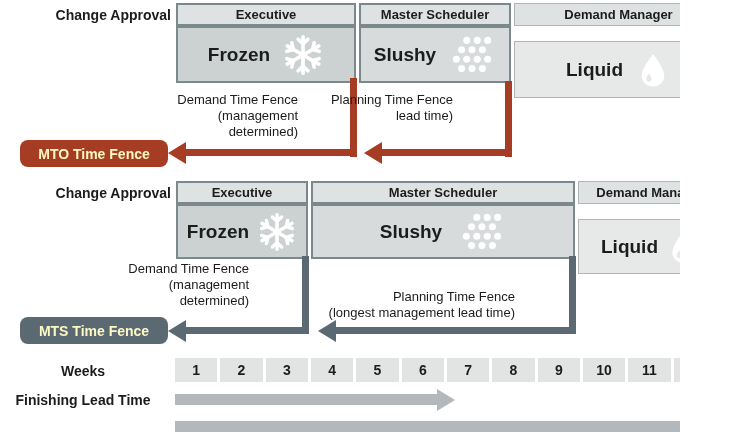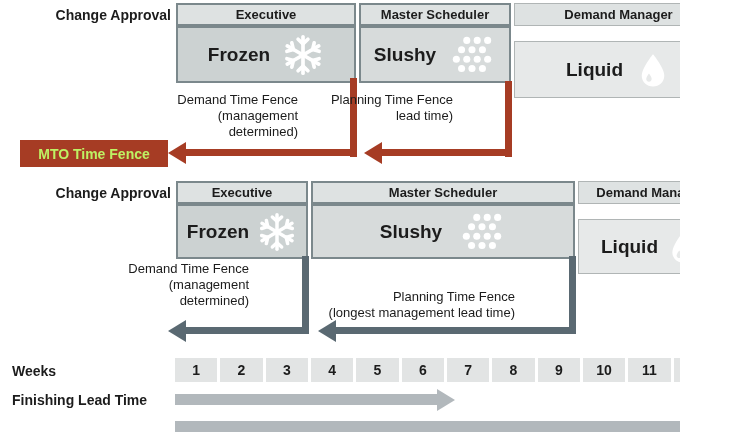--- a/index.html
+++ b/index.html
@@ -12,30 +12,30 @@
   .canvas{position:relative;width:680px;height:444px;background:#fff;
     font-family:"Liberation Sans","DejaVu Sans",sans-serif;color:var(--text);overflow:hidden;}
   .cell{position:absolute;box-sizing:border-box;display:flex;align-items:center;justify-content:center;}
   .hdr{background:var(--header_bg);border:2px solid var(--dark_border);font-weight:bold;font-size:13px;}
   .hdr.light{border:1px solid var(--light_border);}
   .zone{font-weight:bold;font-size:19px;gap:12px;text-align:right;}
   .zone.dark{border:2px solid var(--dark_border);}
   .zone.light{border:1px solid var(--light_border);margin-top:15px;}
   .seclabel{position:absolute;left:0;width:171px;text-align:right;font-weight:bold;font-size:14px;}
   .fencebox{position:absolute;left:20px;width:148px;height:27px;display:flex;align-items:center;justify-content:center;
-    color:#bef264;font-weight:bold;font-size:14px;}
+    color:#fef9c3;font-weight:bold;font-size:14px;border-radius:8px;}
   .vline{position:absolute;width:7px;}
   .hshaft{position:absolute;height:7px;}
   .ahead{position:absolute;width:0;height:0;border-top:11px solid transparent;border-bottom:11px solid transparent;}
   .mto-fill{background:var(--mto_accent);}
   .mts-fill{background:var(--mts_accent);}
   .mto-head{border-right:18px solid var(--mto_accent);}
   .mts-head{border-right:18px solid var(--mts_accent);}
   .ann{position:absolute;text-align:right;font-size:13px;line-height:16px;}
-  .rowlabel{position:absolute;left:12px;width:166px;text-align:left;font-weight:bold;font-size:14px;}
+  .rowlabel{position:absolute;left:0;width:166px;text-align:center;font-weight:bold;font-size:14px;}
   .weekcells{position:absolute;left:175px;top:358px;width:541px;height:24px;display:flex;gap:3px;}
   .weekcell{flex:1;background:var(--week_cell_bg);display:flex;align-items:center;justify-content:center;
     font-weight:bold;font-size:14px;}
   .chev{position:absolute;left:719px;top:358px;width:0;height:0;
     border-top:12px solid transparent;border-bottom:12px solid transparent;border-left:13px solid var(--week_chevron);}
   .bar{position:absolute;height:11px;background:var(--lead_bar);}
   .barhead{position:absolute;width:0;height:0;border-top:11px solid transparent;border-bottom:11px solid transparent;
     border-left:18px solid var(--lead_bar);}
   .icon{flex:0 0 auto;}
   .droplet-hole{fill:var(--liquid_bg);}
@@ -163,20 +163,21 @@
   <div class="ann" style="right:431px;top:261px;">
     <div>Demand Time Fence</div>
     <div>(management</div>
     <div>determined)</div>
   </div>
   <div class="ann" style="right:165px;top:289px;">
     <div>Planning Time Fence</div>
     <div>(longest management lead time)</div>
   </div>
 
+  <div class="fencebox mts-fill" style="top:317px;">MTS Time Fence</div>
 
   <div class="rowlabel" style="top:363px;">Weeks</div>
   <div class="weekcells">
     <span class="weekcell">1</span>
     <span class="weekcell">2</span>
     <span class="weekcell">3</span>
     <span class="weekcell">4</span>
     <span class="weekcell">5</span>
     <span class="weekcell">6</span>
     <span class="weekcell">7</span>

